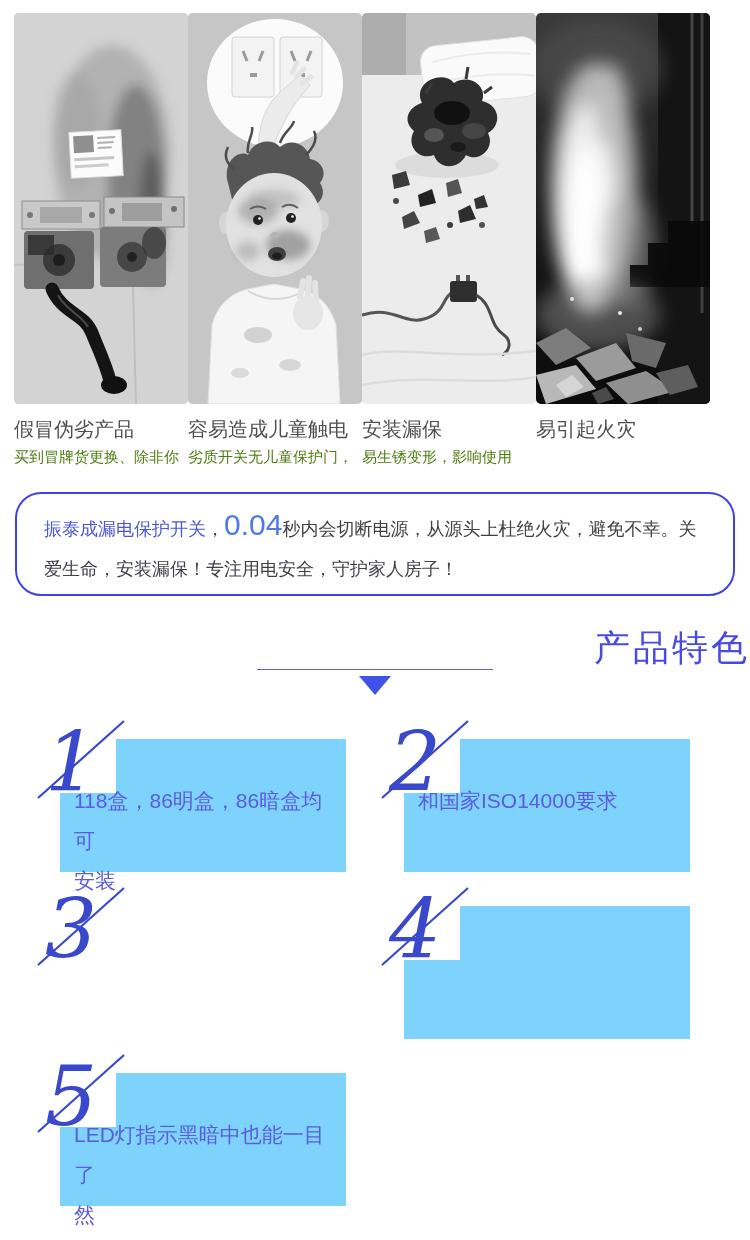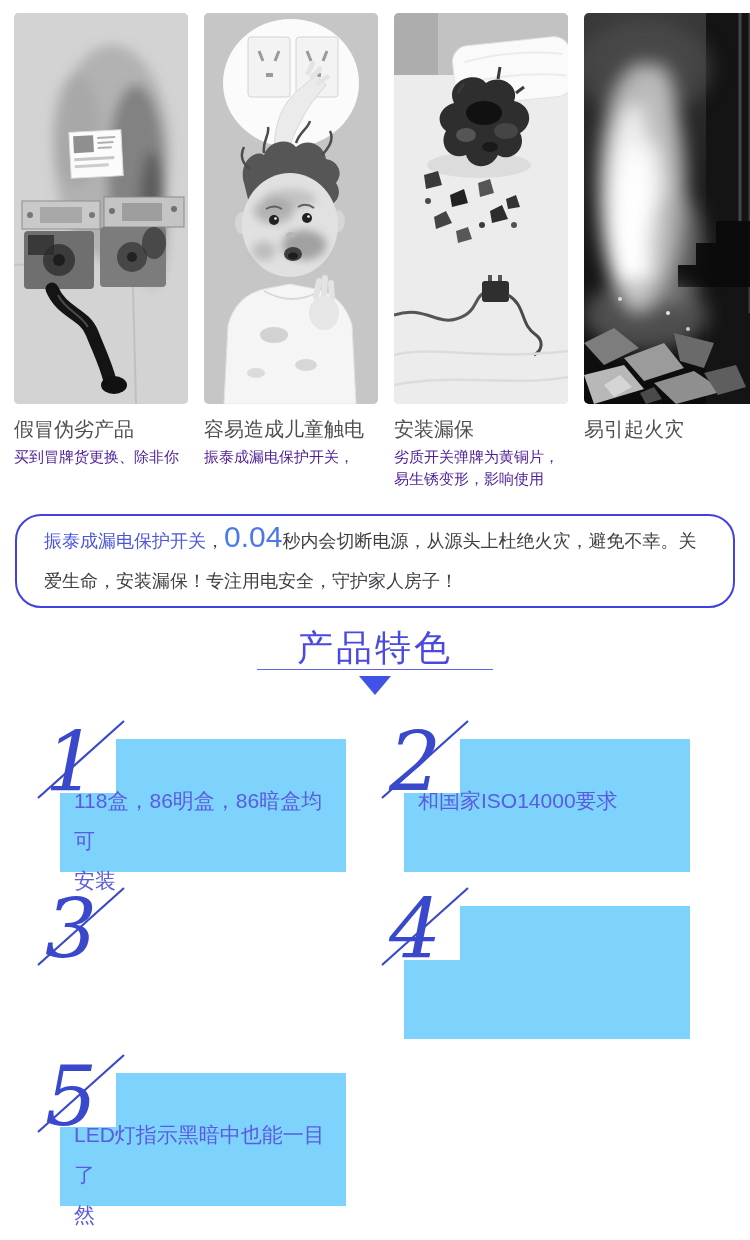--- a/index.html
+++ b/index.html
@@ -2,35 +2,35 @@
 <html><head>
 <meta charset="utf-8">
 <style>
   html,body{margin:0;padding:0;}
   body{
     width:750px;height:1240px;background:#ffffff;overflow:hidden;position:relative;
     font-family:"Liberation Sans","DejaVu Sans",sans-serif;
     -webkit-font-smoothing:antialiased;
   }
   
-  .top{display:flex;gap:16px;padding:13px 14px 0;}
+  .top{display:flex;gap:0;padding:13px 14px 0;}
   .col{width:174px;flex:0 0 174px;}
   .photo{height:391px;border-radius:5px;overflow:hidden;background:#cccccc;}
   .photo svg{display:block;width:100%;height:100%;}
   .cap-title{margin-top:12px;font-size:20px;line-height:26px;color:#4f4f53;}
-  .cap-desc{margin-top:4px;font-size:15px;line-height:22px;color:#4c1d95;}
+  .cap-desc{margin-top:4px;font-size:15px;line-height:22px;color:#4d7c0f;}
   
   .banner{
     margin:24px 15px 0;border:2px solid #4141e0;border-radius:26px;
-    padding:1px 27px 5px;font-size:18px;line-height:40px;color:#3f3f45;
+    padding:11px 27px 5px;font-size:18px;line-height:40px;color:#3f3f45;
   }
   .banner .brand{color:#4a55dc;}
   .banner .big{font-size:30px;color:#4d79e8;}
   
-  .section-head{margin-top:20px;text-align:center;}
+  .section-head{margin-top:32px;text-align:right;}
   .section-title{font-size:36px;line-height:40px;letter-spacing:3px;color:#4a4ae0;}
   .title-rule{width:236px;height:1px;background:#5c66e2;margin:1px auto 0;}
   .tri{width:0;height:0;border-left:16px solid transparent;border-right:16px solid transparent;
        border-top:19px solid #4153e6;margin:6px auto 0;}
   
   .features{margin:27px 60px 0;display:grid;grid-template-columns:286px 286px;
             column-gap:58px;row-gap:17px;grid-auto-rows:150px;}
   .fcard{position:relative;}
   .ffill{position:absolute;left:0;top:17px;width:286px;height:133px;background:#7dd3fc;
          box-sizing:border-box;padding:42px 12px 0 14px;
@@ -140,21 +140,21 @@
         <path d="M60,278 Q88,294 116,278" stroke="#d8d8d8" stroke-width="2" fill="none"></path>
         <ellipse cx="70" cy="322" rx="14" ry="8" fill="#c9c9c9" opacity="0.8"></ellipse>
         <ellipse cx="102" cy="352" rx="11" ry="6" fill="#cfcfcf" opacity="0.8"></ellipse>
         <ellipse cx="52" cy="360" rx="9" ry="5" fill="#d4d4d4" opacity="0.8"></ellipse>
         <path d="M112,284 l3,-16 M120,282 l1,-17 M128,285 l-1,-15" stroke="#e3e3e3" stroke-width="6" stroke-linecap="round"></path>
         <ellipse cx="120" cy="300" rx="15" ry="17" fill="#e6e6e6"></ellipse>
       </svg>
     </div>
     <div class="cap-title">容易造成儿童触电</div>
     <div class="cap-desc">
-      <div>振泰成漏电保护开关，</div>
+      <div>劣质开关无儿童保护门，</div>
     </div>
   </div>
 
   <div class="col">
     <div class="photo">
       <svg viewBox="0 0 174 391" preserveAspectRatio="none">
         <rect width="174" height="391" fill="#ececec"></rect>
         <rect width="174" height="62" fill="#c2c2c2"></rect>
         <rect width="44" height="62" fill="#9e9e9e" opacity="0.6"></rect>
         <g transform="rotate(-6 120 60)">
@@ -181,21 +181,20 @@
         <path d="M0,302 C30,292 42,312 62,306 C84,300 80,284 90,280" fill="none" stroke="#555555" stroke-width="3"></path>
         <rect x="88" y="268" width="27" height="21" rx="3" fill="#2f2f2f"></rect>
         <rect x="94" y="262" width="4" height="6" fill="#555555"></rect>
           <rect x="104" y="262" width="4" height="6" fill="#555555"></rect>
         <path d="M114,282 C132,292 126,312 142,322 C150,328 148,338 140,342" fill="none" stroke="#4a4a4a" stroke-width="3"></path>
         <path d="M0,342 C40,332 90,348 174,338 M0,372 C60,360 120,374 174,364" stroke="#dcdcdc" stroke-width="2.5" fill="none"></path>
       </svg>
     </div>
     <div class="cap-title">安装漏保</div>
     <div class="cap-desc">
-      <div>劣质开关弹牌为黄铜片，</div>
       <div>易生锈变形，影响使用</div>
     </div>
   </div>
 
   <div class="col">
     <div class="photo">
       <svg viewBox="0 0 174 391" preserveAspectRatio="none">
         <defs>
           <linearGradient id="g4" x1="0" y1="0" x2="0" y2="1">
             <stop offset="0" stop-color="#3a3a3a"></stop>

